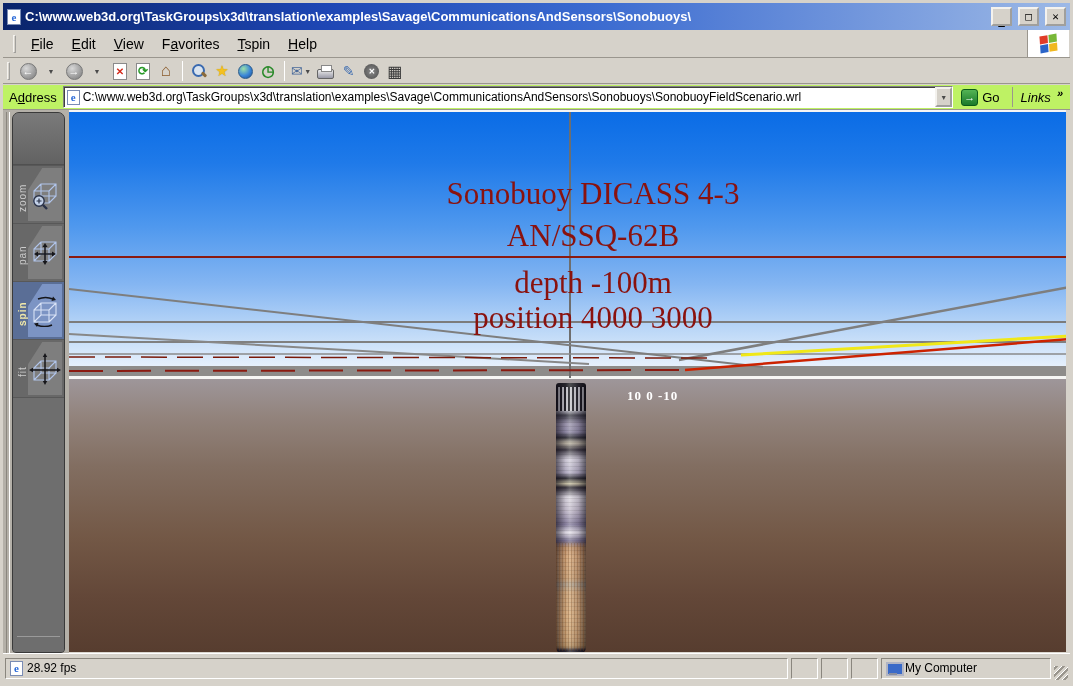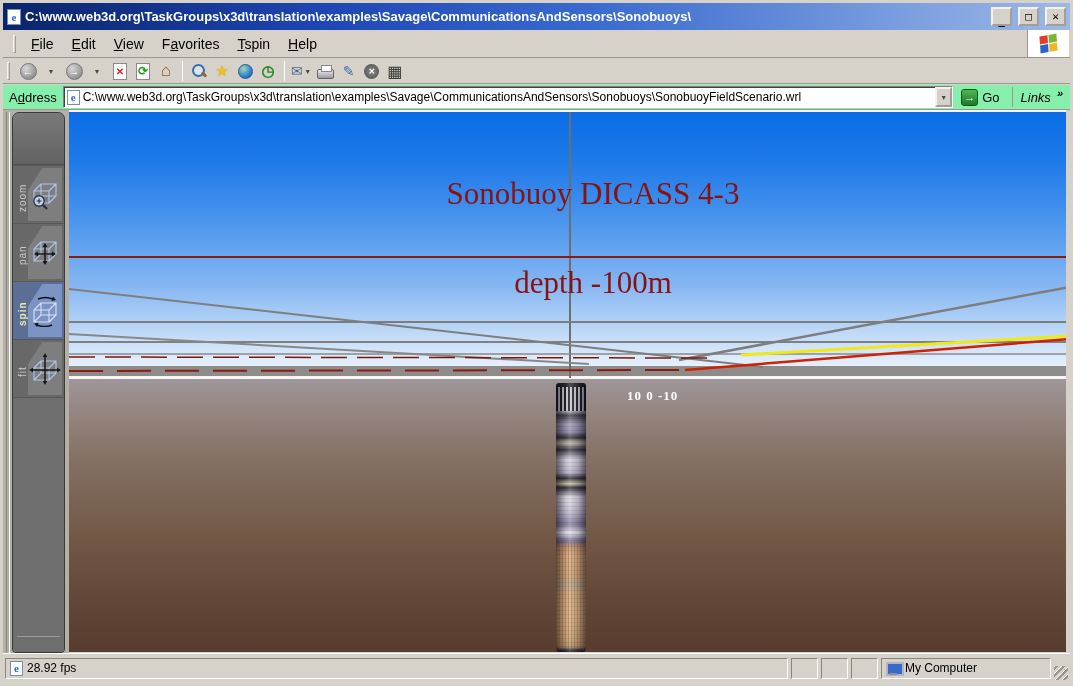--- a/index.html
+++ b/index.html
@@ -84,21 +84,21 @@
     background:linear-gradient(#ececec,#9a9aa8); border:1px solid #666; border-radius:2px; }
   .printer::before { content:""; position:absolute; top:-5px; left:3px; width:9px; height:5px;
     background:#fff; border:1px solid #888; }
   .edit-glyph { font-size:14px; color:#3a6ab0; }
   .msgr { width:15px; height:15px; border-radius:50%; background:radial-gradient(#8a8a8a,#4a4a4a);
     color:#fff; font-size:8px; font-weight:bold; display:flex; align-items:center; justify-content:center; }
   .grid-glyph { font-size:16px; color:#3a3a3a; }
   
   .addressbar {
     position:absolute; left:1px; top:83px; right:1px; height:25px;
-    background:#86efac; border-bottom:1px solid #9a968e;
+    background:#bef264; border-bottom:1px solid #9a968e;
     display:flex; align-items:center; padding:0 3px 0 4px; font-size:13px;
   }
   .addr-label { padding:0 6px 0 2px; }
   .addr-field {
     flex:1; height:22px; background:#fff;
     border-top:1px solid #808080; border-left:1px solid #808080;
     border-bottom:1px solid #fff; border-right:1px solid #fff;
     box-shadow: inset 1px 1px 0 #404040;
     display:flex; align-items:center; padding-left:3px; gap:3px; min-width:0;
   }
@@ -384,21 +384,23 @@
       <line x1="0" y1="177" x2="694" y2="255" stroke="#7e7e7e" stroke-width="2"></line>
       <line x1="0" y1="222" x2="520" y2="252" stroke="#888888" stroke-width="2"></line>
       <line x1="1001" y1="175" x2="610" y2="248" stroke="#7e7e7e" stroke-width="2.5"></line>
       <line x1="0" y1="245" x2="640" y2="246" stroke="#7a1808" stroke-width="1.5" stroke-dasharray="26 10"></line>
       <line x1="672" y1="243" x2="1001" y2="224" stroke="#f0e818" stroke-width="3"></line>
       <line x1="616" y1="258" x2="1001" y2="227" stroke="#cc2200" stroke-width="2.5"></line>
       <line x1="0" y1="259" x2="616" y2="258" stroke="#8b1a10" stroke-width="2" stroke-dasharray="34 14"></line>
     </svg>
 
     <div class="scene-title" style="top:64px">Sonobuoy DICASS 4-3</div>
+    <div class="scene-title" style="top:106px">AN/SSQ-62B</div>
     <div class="scene-title" style="top:153px">depth -100m</div>
+    <div class="scene-title" style="top:188px">position 4000 3000</div>
 
     <div class="buoy">
       <div class="buoy-mesh"></div>
     </div>
     <div class="buoy-label">10 0 -10</div>
 
     <div class="scene-bottom"></div>
   </div>
 
   <div class="right-edge"></div>

